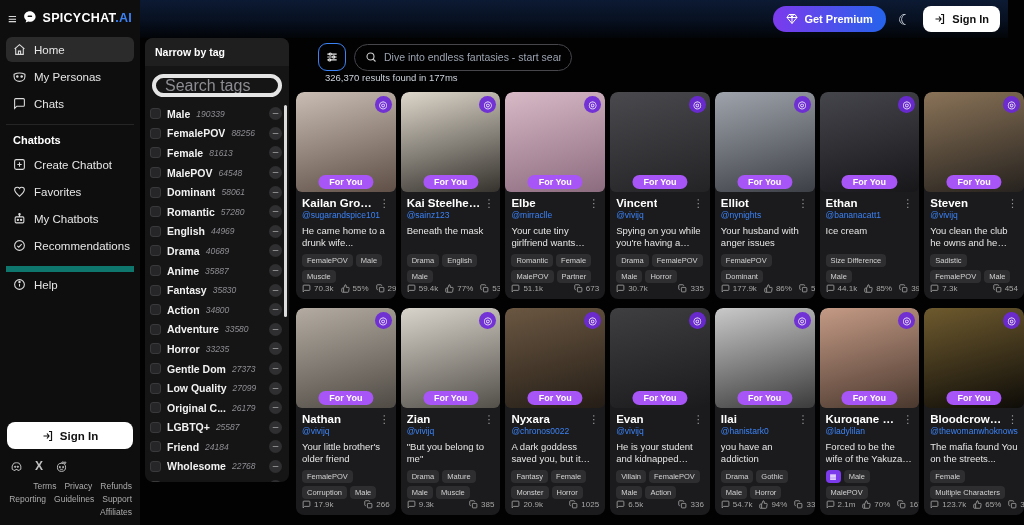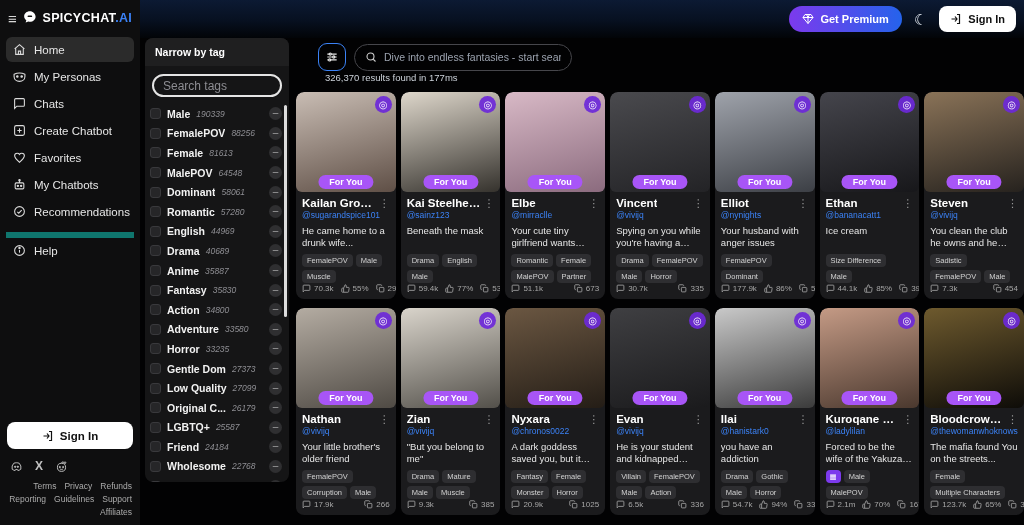--- a/index.html
+++ b/index.html
@@ -23,32 +23,32 @@
   .social-row { display:flex; gap:12px; padding:8px 4px 4px; color:#c2c2c2; align-items:center; }
   .social-row .ic { width:13px; height:13px; }
   .x-glyph { font-weight:bold; font-size:12px; color:#c2c2c2; }
   .footer-links { display:flex; flex-wrap:wrap; gap:3px 8px; padding:4px 2px 2px;justify-content:flex-end; }
   .footer-links span { color:#ababab; font-size:8.5px; cursor:pointer; }
 
   
   .tag-panel { position:absolute; left:145px; top:38px; width:144px; height:444px; background:#151516; border-radius:8px; display:flex; flex-direction:column; overflow:hidden; z-index:4; }
   .tag-header { background:#1f1f20; color:#fff; font-weight:bold; font-size:10.5px; padding:8px 10px; flex:none; }
   .tag-search-wrap { padding:8px 7px 4px; flex:none; }
-  .tag-search { width:100%; height:23px; border:2px solid #e5e5e5; border-radius:12px; background:transparent; color:#cfcfcf; font-size:12px; padding:0 9px; outline:none; font-family:inherit; }
+  .tag-search { width:100%; height:23px; border:4px solid #e5e5e5; border-radius:12px; background:transparent; color:#cfcfcf; font-size:16px; padding:0 9px; outline:none; font-family:inherit; }
   .tag-search::placeholder { color:#8d8d92; }
   .tag-list { flex:1; overflow:hidden; position:relative; padding:3px 7px 0 5px; }
   .tag-row { display:flex; align-items:center; height:19.6px; gap:6px; cursor:pointer; }
   .tag-check { width:11px; height:11px; border-radius:3px; background:#262628; border:1px solid #39393c; flex:none; }
   .tag-name { color:#f2f2f2; font-weight:bold; font-size:10.5px; white-space:nowrap; overflow:hidden; text-overflow:ellipsis; }
   .tag-count { color:#8e8e93; font-style:italic; font-size:8.5px; white-space:nowrap; }
   .tag-minus { margin-left:auto; width:13px; height:13px; border-radius:50%; background:#2f2f31; color:#a5a5a5; font-size:10px; line-height:11px; text-align:center; flex:none; cursor:pointer; }
   .tag-scrollbar { position:absolute; right:2px; top:4px; width:3px; height:212px; background:#dcdcdc; border-radius:2px; cursor:grab; }
 
   
-  .topbar { position:absolute; left:140px; top:0; width:884px; height:38px; background:linear-gradient(180deg,#0c1a33 0%,#071020 55%,#020407 100%); display:flex; align-items:center; justify-content:flex-end; gap:12px; padding:0 8px; }
+  .topbar { position:absolute; left:124px; top:0; width:884px; height:38px; background:linear-gradient(180deg,#0c1a33 0%,#071020 55%,#020407 100%); display:flex; align-items:center; justify-content:flex-end; gap:12px; padding:0 8px; }
   .premium-btn { height:26px; border-radius:14px; background:linear-gradient(90deg,#7c3aed,#2563eb); color:#fff; font-size:11px; font-weight:bold; display:flex; align-items:center; gap:6px; padding:0 13px; cursor:pointer; }
   .premium-btn .ic { width:12px; height:12px; color:#fff; }
   .moon { color:#e2e8f0; font-size:15px; line-height:1; cursor:pointer; }
   .top-signin { height:26px; border-radius:8px; background:#fff; color:#101010; font-weight:bold; font-size:11px; display:flex; align-items:center; gap:6px; padding:0 11px; cursor:pointer; }
   .login-ic { width:12px; height:12px; color:#101010; }
 
   
   .toolbar { position:absolute; left:318px; top:42px; width:700px; height:30px; display:flex; align-items:center; gap:8px; }
   .filter-btn { width:28px; height:28px; border:1.5px solid #3b82f6; border-radius:9px; display:flex; align-items:center; justify-content:center; color:#e8e8e8; cursor:pointer; flex:none; }
   .filter-btn .ic { width:14px; height:14px; }
@@ -144,20 +144,21 @@
     </div>
     <div class="nav-item">
       <span class="ic">
           <svg viewBox="0 0 24 24" fill="none" stroke="currentColor" stroke-width="2">
             <path d="M21 15a2 2 0 0 1-2 2H7l-4 4V5a2 2 0 0 1 2-2h14a2 2 0 0 1 2 2z"></path>
           </svg>
         </span>
       <span>Chats</span>
     </div>
 
+    <div class="section-label">Chatbots</div>
 
     <div class="nav-item">
       <span class="ic">
           <svg viewBox="0 0 24 24" fill="none" stroke="currentColor" stroke-width="2">
             <rect x="3" y="3" width="18" height="18" rx="3"></rect>
             <path d="M12 8v8M8 12h8"></path>
           </svg>
         </span>
       <span>Create Chatbot</span>
     </div>

